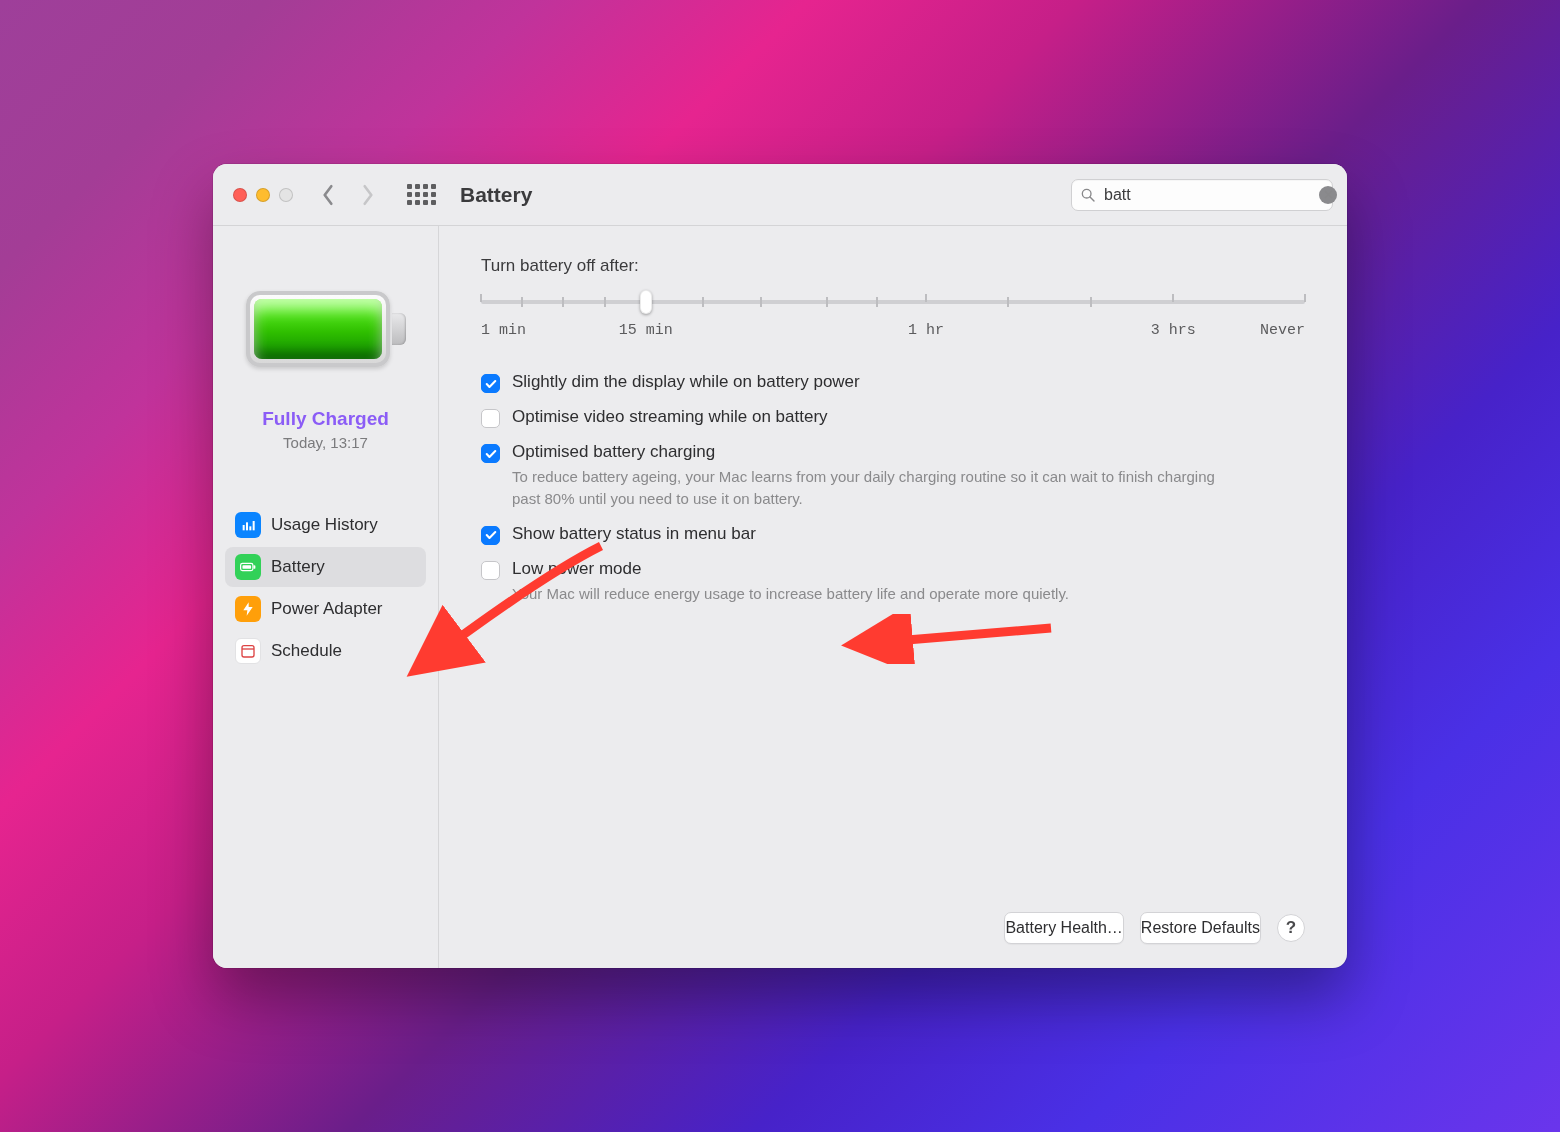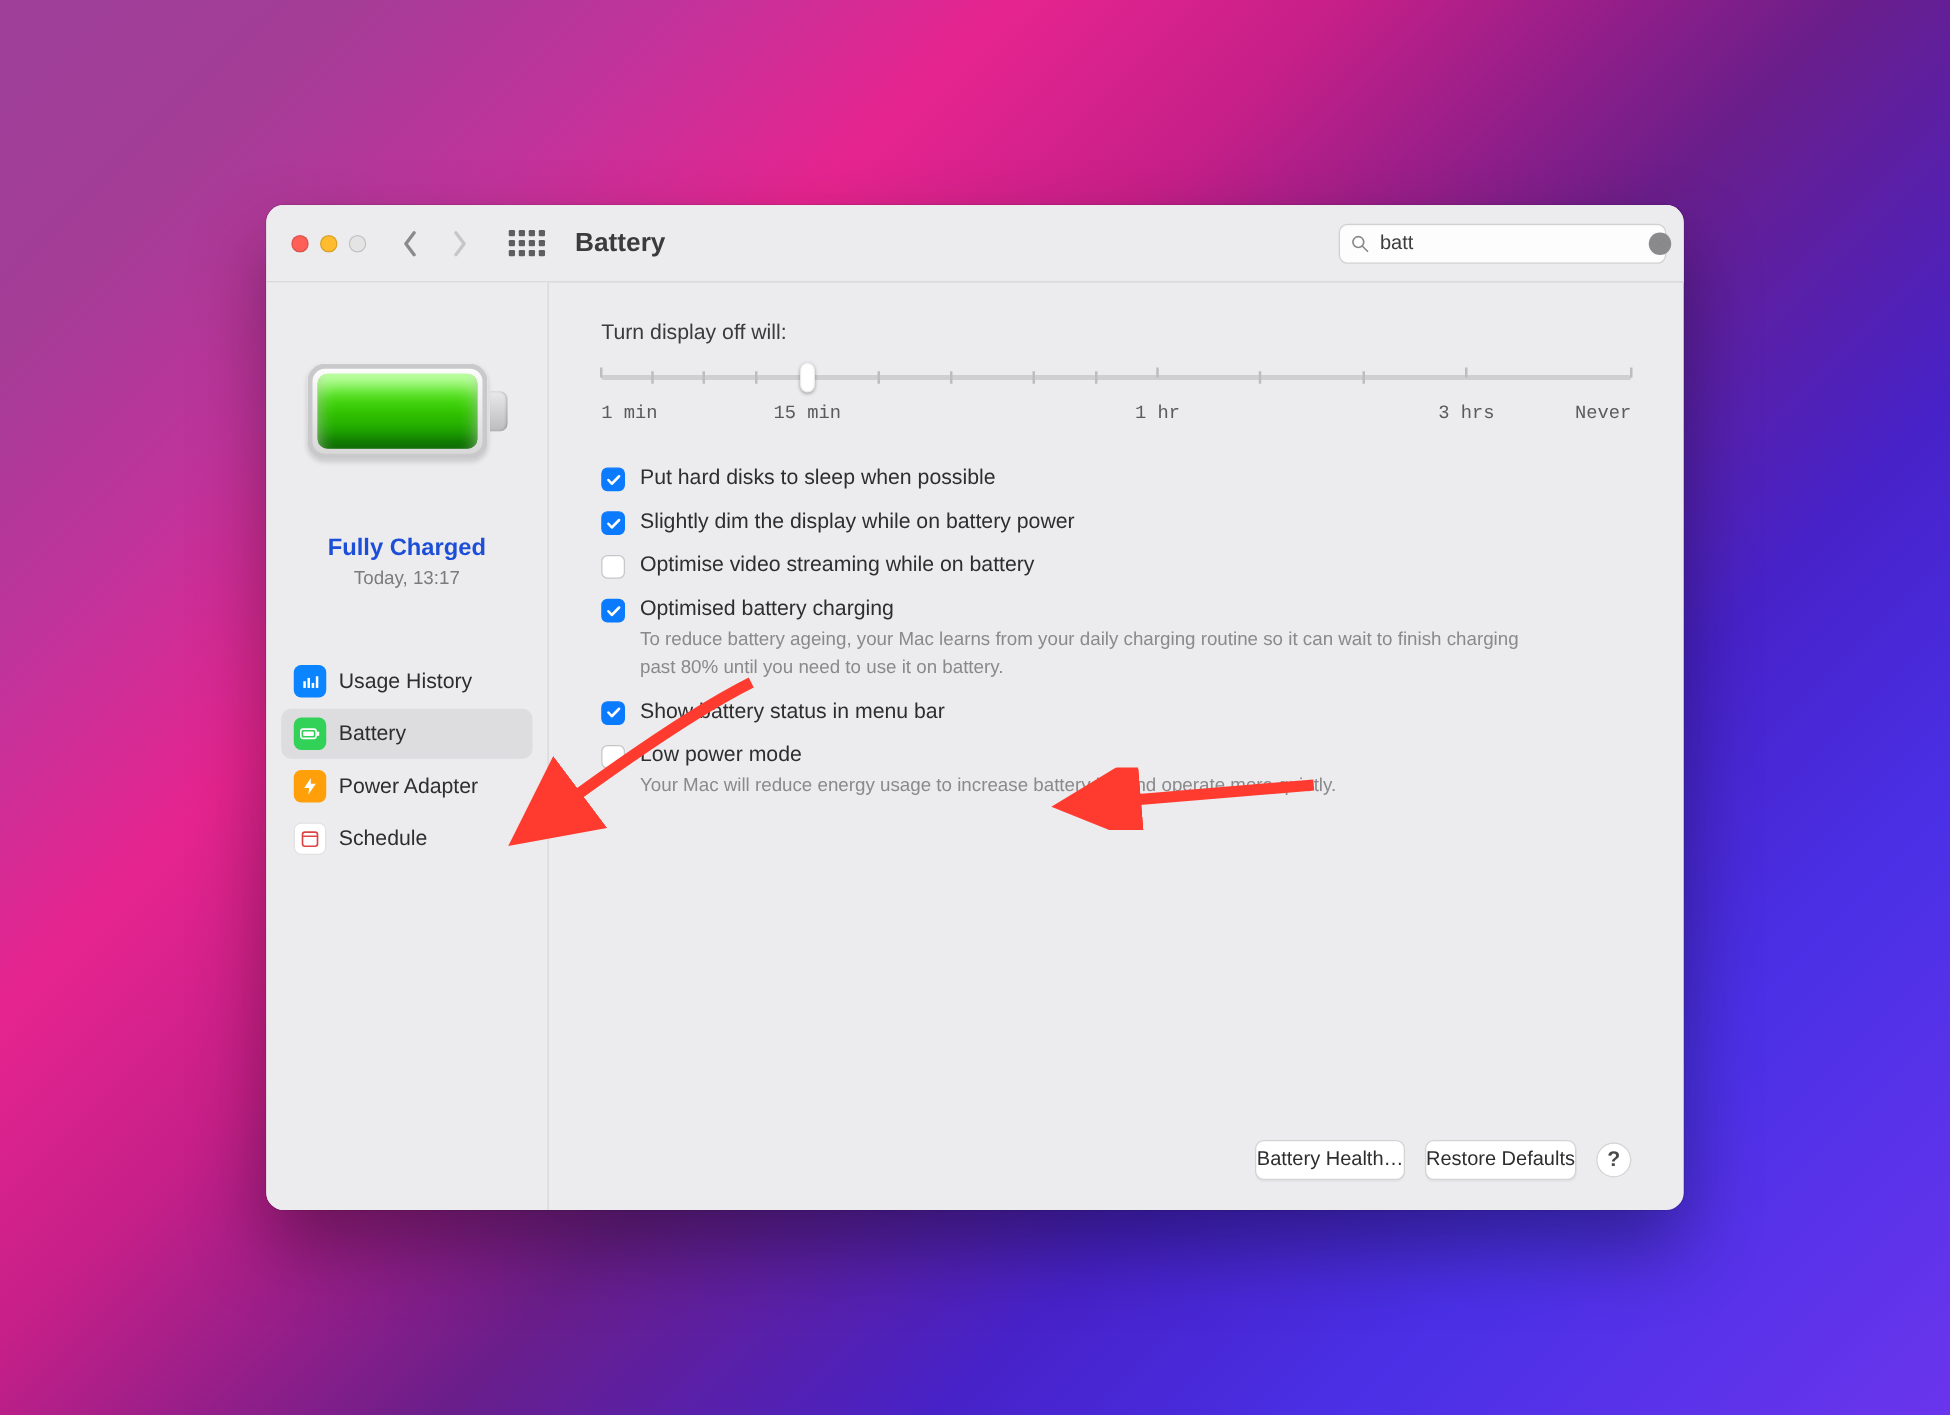--- a/index.html
+++ b/index.html
@@ -79,21 +79,21 @@
     position:absolute; inset:8px; border-radius:8px;
     background:linear-gradient(#6bff2e 0%, #2fbf00 55%, #0e8a00 100%);
     box-shadow: inset 0 10px 14px rgba(255,255,255,.6), inset 0 -8px 10px rgba(0,0,0,.25);
   }
   .battery-tip {
     position:absolute; right:0; width:14px; height:32px;
     background:linear-gradient(#e9e9eb,#bcbcbe);
     border-radius:0 6px 6px 0;
     box-shadow: inset -1px 0 2px rgba(0,0,0,.2);
   }
-  .status-title { margin-top:56px; font-size:19px; font-weight:700; color:#1d4ed8; }
+  .status-title { margin-top:36px; font-size:19px; font-weight:700; color:#8b5cf6; }
   .status-sub { margin-top:4px; font-size:15px; color:#7b7b7d; }
   .side-nav { margin-top:54px; align-self:stretch; display:flex; flex-direction:column; gap:2px;text-align:center; }
   .side-item {
     display:flex; align-items:center; gap:10px;
     padding:7px 10px; border-radius:8px; font-size:17px; color:#2e2e30;
   }
   .side-item.selected { background:#dddde0; }
   .side-icon { width:26px; height:26px; border-radius:6px; display:flex; align-items:center; justify-content:center; color:#fff; flex:0 0 auto; }
   .ic-blue { background:#0a84ff; }
   .ic-green { background:#32d158; }
@@ -251,21 +251,21 @@
                 <rect x="3" y="4" width="18" height="17" rx="3" fill="none" stroke="#d44" stroke-width="2"></rect>
                 <line x1="3" y1="9" x2="21" y2="9" stroke="#d44" stroke-width="2"></line>
               </svg>
           </div>
           <span>Schedule</span>
         </div>
       </div>
     </div>
 
     <div class="content">
-      <div class="slider-label">Turn display off will:</div>
+      <div class="slider-label">Turn battery off after:</div>
       <div class="slider">
         <div class="slider-track"></div>
         <div class="ticks">
           <div class="tick" style="left:0%"></div>
           <div class="tick minor" style="left:5%"></div>
           <div class="tick minor" style="left:10%"></div>
           <div class="tick minor" style="left:15%"></div>
           <div class="tick" style="left:20%"></div>
           <div class="tick minor" style="left:27%"></div>
           <div class="tick minor" style="left:34%"></div>
@@ -281,30 +281,20 @@
       </div>
       <div class="tick-labels">
         <span style="left:0%; transform:none">1 min</span>
         <span style="left:20%">15 min</span>
         <span style="left:54%">1 hr</span>
         <span style="left:84%">3 hrs</span>
         <span style="left:100%; transform:translateX(-100%)">Never</span>
       </div>
 
       <div class="opts">
-        <div class="opt">
-          <div class="cb checked">
-              <svg viewBox="0 0 14 14">
-                <path d="M2 7l3.2 3.5L12 3.5" fill="none" stroke="currentColor" stroke-width="2.4" stroke-linecap="round" stroke-linejoin="round"></path>
-              </svg>
-            </div>
-          <div>
-              <div class="opt-label">Put hard disks to sleep when possible</div>
-            </div>
-        </div>
         <div class="opt">
           <div class="cb checked">
               <svg viewBox="0 0 14 14">
                 <path d="M2 7l3.2 3.5L12 3.5" fill="none" stroke="currentColor" stroke-width="2.4" stroke-linecap="round" stroke-linejoin="round"></path>
               </svg>
             </div>
           <div>
               <div class="opt-label">Slightly dim the display while on battery power</div>
             </div>
         </div>

